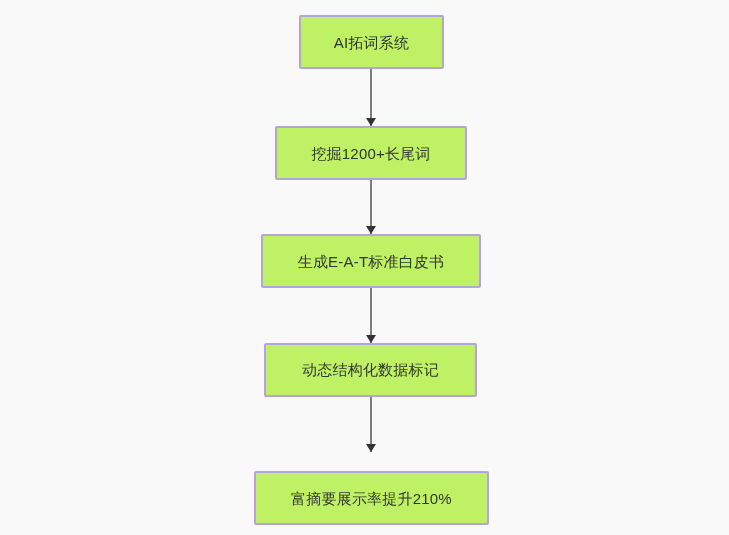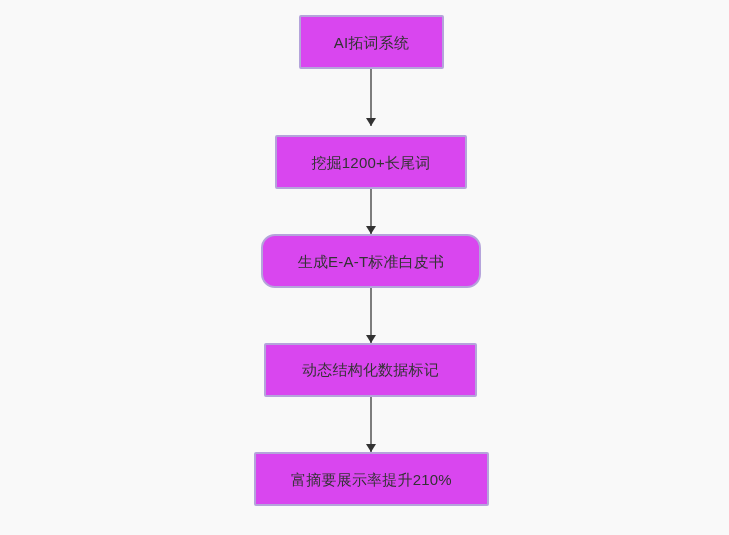--- a/index.html
+++ b/index.html
@@ -14,21 +14,21 @@
     overflow: hidden;
   }
   #flowchart-canvas {
     position: relative;
     width: 729px;
     height: 535px;
   }
   .node {
     position: absolute;
     box-sizing: border-box;
-    background: #d946ef;
+    background: #bef264;
     border: 2px solid #b5a4db;
     border-radius: 2px;
     color: #333333;
     font-size: 15px;
     line-height: 1;
     letter-spacing: 0.2px;
     display: flex;
     align-items: center;
     justify-content: center;
     white-space: nowrap;
@@ -76,29 +76,29 @@
 
   <div class="edge" style="left:370px; top:397px; width:2px; height:55px;">
     <div class="edge-line" style="height:55px;"></div>
     <div class="edge-arrow"></div>
   </div>
 
   <div class="node" style="left:299px; top:15px; width:145px; height:54px;">
     <span>AI拓词系统</span>
   </div>
 
-  <div class="node" style="left:275px; top:126px; width:192px; height:54px;margin-top:9px;">
+  <div class="node" style="left:275px; top:126px; width:192px; height:54px;">
     <span>挖掘1200+长尾词</span>
   </div>
 
-  <div class="node" style="left:261px; top:234px; width:220px; height:54px;border-radius:14px;">
+  <div class="node" style="left:261px; top:234px; width:220px; height:54px;">
     <span>生成E-A-T标准白皮书</span>
   </div>
 
   <div class="node" style="left:264px; top:343px; width:213px; height:54px;font-family:Liberation Serif, serif;">
     <span>动态结构化数据标记</span>
   </div>
 
-  <div class="node" style="left:254px; top:452px; width:235px; height:54px;">
+  <div class="node" style="left:254px; top:471px; width:235px; height:54px;">
     <span>富摘要展示率提升210%</span>
   </div>
 
 </div>
 
 </body></html>

